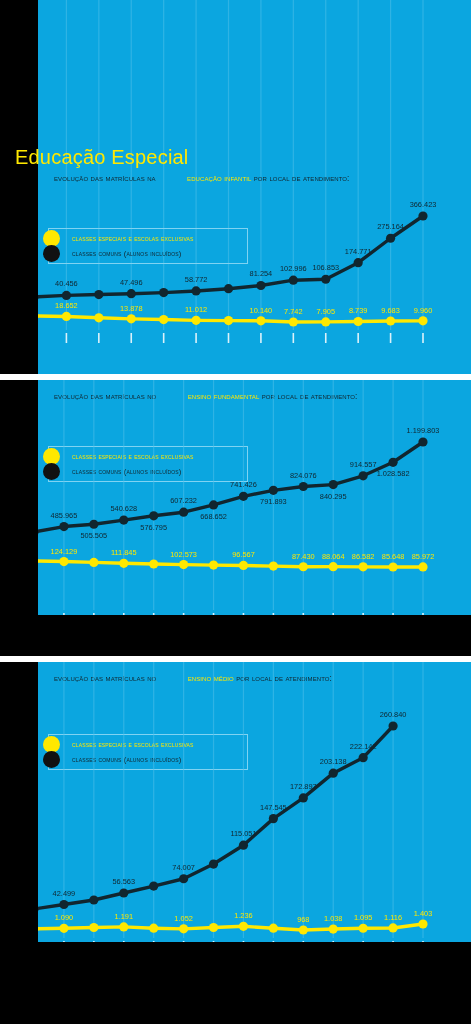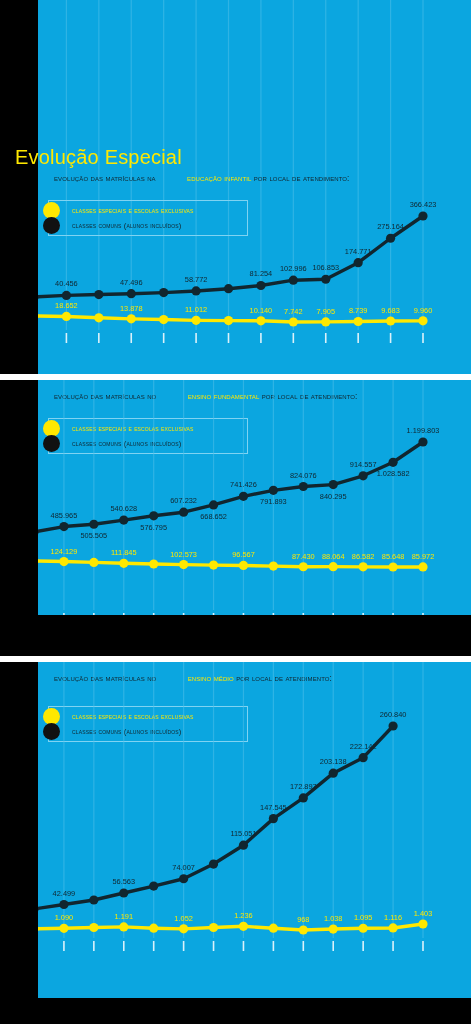--- a/index.html
+++ b/index.html
@@ -22,21 +22,21 @@
   
   .panel {
     position: absolute;
     left: 38px;
     right: 0;
     background: #0ba6e0;
     overflow: hidden;
   }
   #panel-1 { top: 0px;    height: 374px; }
   #panel-2 { top: 380px;  height: 235px; }
-  #panel-3 { top: 662px;  height: 336px; }
+  #panel-3 { top: 662px;  height: 280px; }
 
   .sep {
     position: absolute;
     left: 0;
     right: 0;
     height: 6px;
     background: #ffffff;
   }
   #sep-1 { top: 374px; }
   #sep-2 { top: 656px; }
@@ -66,20 +66,21 @@
   #sub-1 { top: 174px; }
   #sub-2 { top: 12px; }
   #sub-3 { top: 12px; }
 
   .legend {
     position: absolute;
     border: 1px solid #7fd3f2;
     background: rgba(11,166,224,0.0);
     padding: 2px 10px 2px 6px;
     box-sizing: border-box;
+    margin-top: 28px;
   }
   .legend-row {
     display: flex;
     align-items: center;
     height: 15px;
   }
   .dot {
     width: 17px; height: 17px; border-radius: 50%;
     margin-left: -12px;
     flex: 0 0 auto;
@@ -187,21 +188,21 @@
         <text x="287.75" y="270.2482409460236" text-anchor="middle" fill="#11262f" font-size="7.4" font-family="&quot;Liberation Sans&quot;, sans-serif">106.853</text>
         <circle cx="320.1666666666667" cy="262.6989708894992" r="4.6" fill="#11262f"></circle>
         <text x="320.1666666666667" y="253.6989708894992" text-anchor="middle" fill="#11262f" font-size="7.4" font-family="&quot;Liberation Sans&quot;, sans-serif">174.771</text>
         <circle cx="352.5833333333333" cy="238.2366653330245" r="4.6" fill="#11262f"></circle>
         <text x="352.5833333333333" y="229.2366653330245" text-anchor="middle" fill="#11262f" font-size="7.4" font-family="&quot;Liberation Sans&quot;, sans-serif">275.164</text>
         <circle cx="385" cy="216" r="4.6" fill="#11262f"></circle>
         <text x="385" y="207" text-anchor="middle" fill="#11262f" font-size="7.4" font-family="&quot;Liberation Sans&quot;, sans-serif">366.423</text>
       </svg>
   </div>
 
-  <div class="main-title">Evolução Especial</div>
+  <div class="main-title">Educação Especial</div>
 
   <div class="subtitle" id="sub-1" style="top:174px;left:54px;">
     <span>Evolução das matrículas na </span><span class="hi">Educação Infantil</span><span> por local de atendimento:</span>
   </div>
 
   <div class="legend" id="legend-1">
     <div class="legend-row">
       <span class="dot yellow"></span>
       <span class="legend-label yellow">Classes especiais e escolas exclusivas</span>
     </div>

